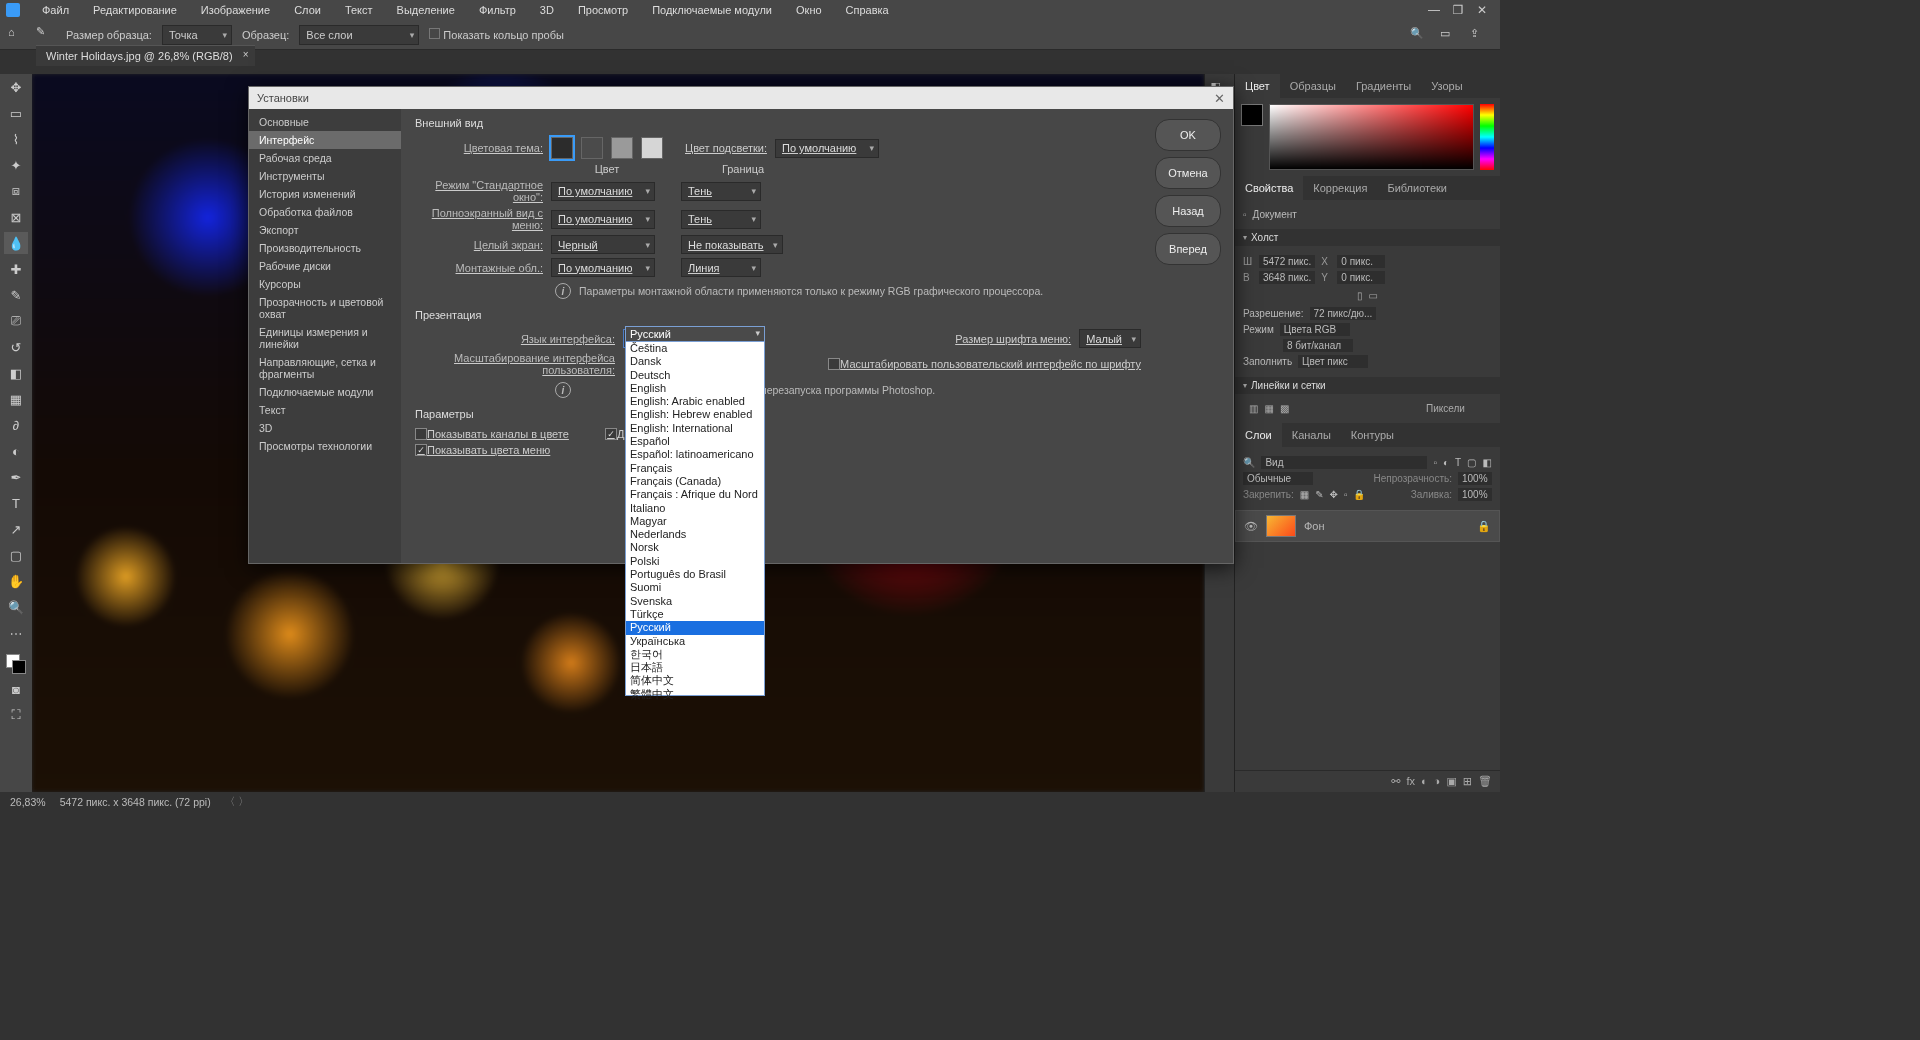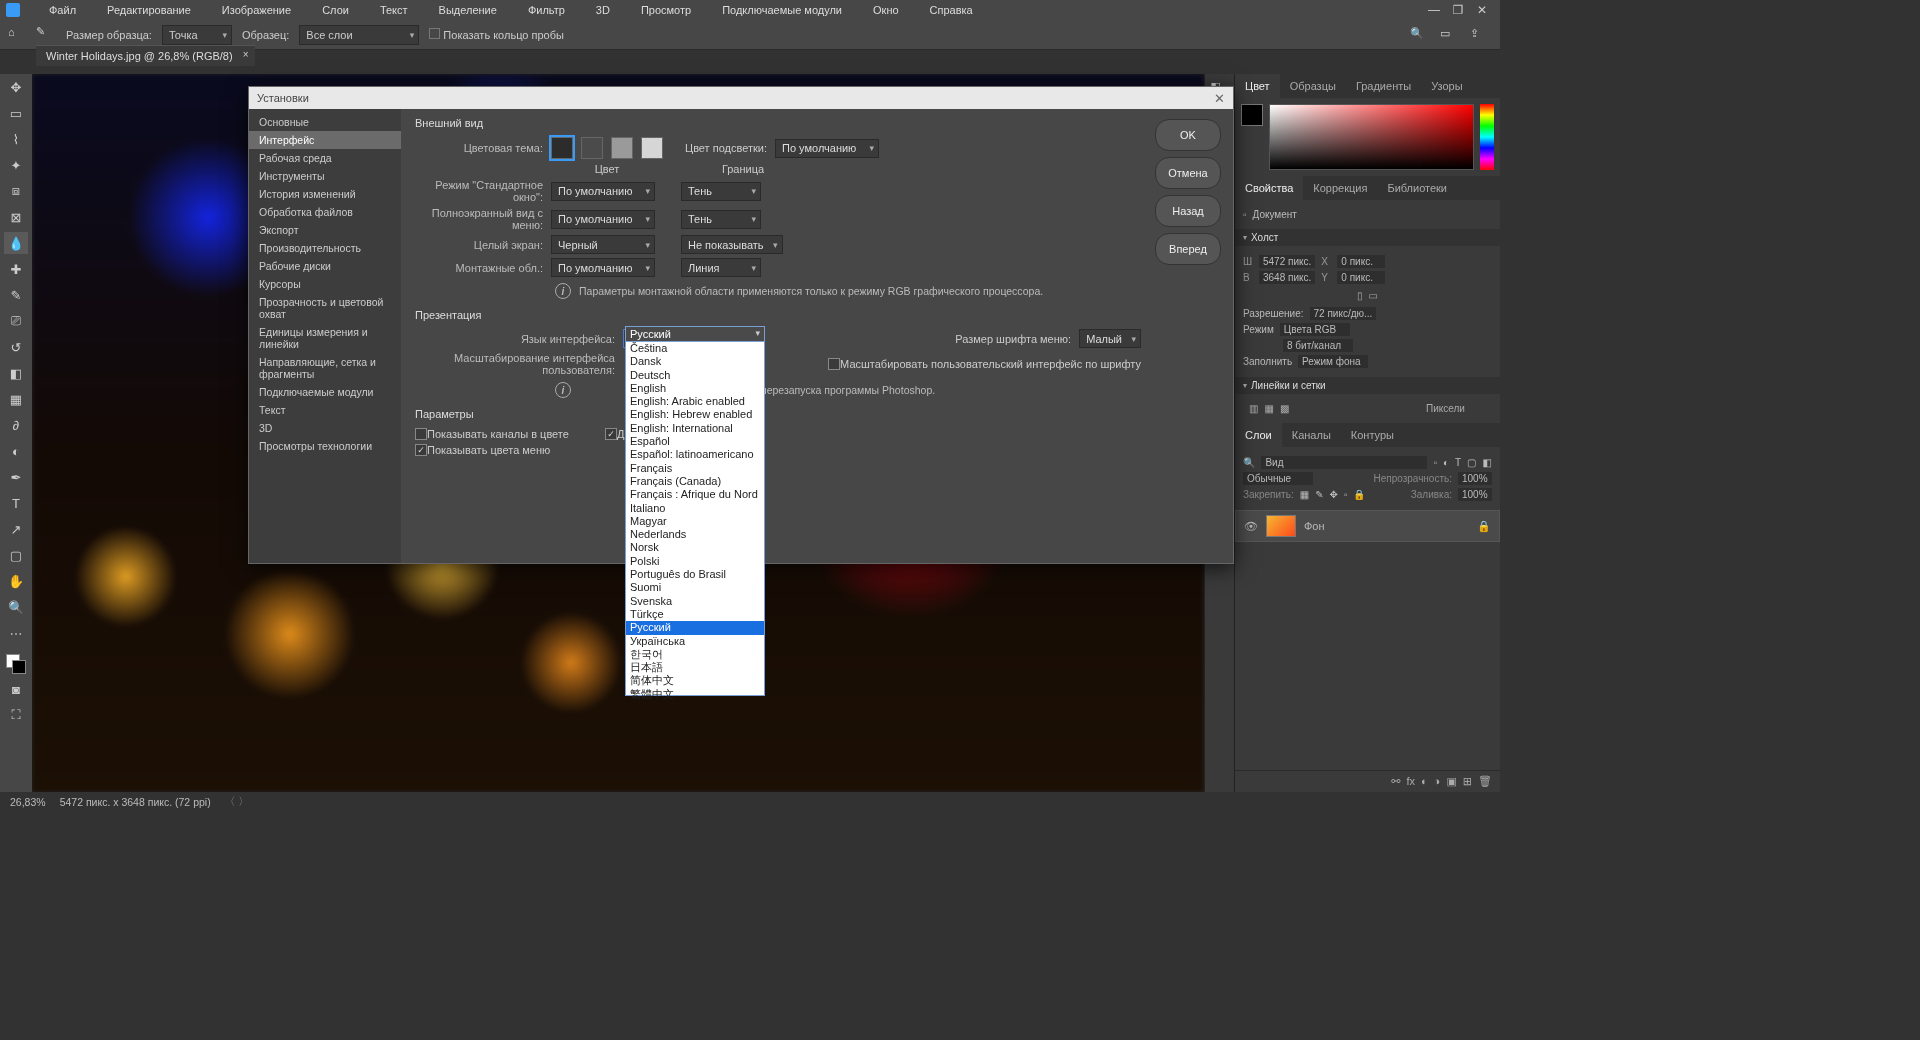--- a/index.html
+++ b/index.html
@@ -1,19 +1,19 @@
 <!DOCTYPE html>
 <html><head>
 <meta charset="utf-8">
 <style>
 * { margin: 0; padding: 0; box-sizing: border-box; font-family: "Segoe UI", Tahoma, sans-serif; user-select: none; }
 body { background: #323232; color: #b8b8b8; font-size: 11px; overflow: hidden; width: 1500px; height: 812px; position: relative; }
 
 
-.menubar { height: 20px; background: #474747; display: flex; align-items: center; padding: 0 6px; gap: 15px; }
+.menubar { height: 20px; background: #474747; display: flex; align-items: center; padding: 0 6px; gap: 8px; }
 .menubar .logo { width: 14px; height: 14px; background: #3a9bf7; border-radius: 2px; margin-right: 6px; }
 .menubar .mi { padding: 2px 8px; color: #ddd; font-size: 11px; cursor: default; }
 .menubar .wctrl { margin-left: auto; display: flex; gap: 8px; padding-right: 4px; }
 .menubar .wctrl span { width: 16px; text-align: center; color: #ccc; font-size: 12px; }
 
 
 .optbar { height: 30px; background: #474747; border-bottom: 1px solid #2a2a2a; display: flex; align-items: center; padding: 0 8px; gap: 10px; font-size: 11px; color: #ccc; }
 .optbar .home { width: 18px; height: 18px; }
 .optbar .tool-ic { width: 20px; height: 20px; }
 .optbar select, .drop { background: #3a3a3a; border: 1px solid #2a2a2a; color: #ccc; font-size: 11px; height: 20px; padding: 0 2px 0 6px; appearance: none; position: relative; }
@@ -78,21 +78,21 @@
 .dialog .titlebar .x { margin-left: auto; color: #666; font-size: 13px; }
 .dialog .dbody { flex: 1; display: flex; }
 .dialog .side { width: 152px; background: #3d3d3d; padding: 4px 0; }
 .dialog .side .si { padding: 3px 10px; font-size: 10.5px; color: #ccc; cursor: default; }
 .dialog .side .si.act { background: #6b6b6b; color: #fff; }
 .dialog .main { flex: 1; padding: 8px 14px; position: relative; font-size: 11px; color: #ccc; }
 .dialog .btns { width: 78px; padding: 10px 12px 0 0; display:flex; flex-direction:column; gap:6px;}
 .dialog .btns button { background:#555; border:1px solid #333; border-radius:14px; color:#eee; font-size:11px; height:32px; width:66px;}
 .dialog fieldset { border:none; margin-bottom:10px;}
 .dialog .grp-label { color:#ddd; font-size:11px; margin-bottom:8px; display:block;}
-.dialog .row{ display:flex; align-items:center; gap:8px; margin:4px 0; font-size:11px;}
+.dialog .row{ display:flex; align-items:center; gap:8px; margin:4px 0; font-size:11px;text-decoration:underline;}
 .dialog .row .lab{ text-align:right; width:128px; color:#bbb;}
 .dialog .sw { width:22px; height:22px; border:1px solid #666;}
 .dialog .sw.sel{ outline:2px solid #3a9bf7;}
 .dialog .ddrop{ background:#3a3a3a; border:1px solid #2a2a2a; color:#ddd; font-size:11px; height:19px; padding:0 18px 0 6px; min-width:104px; display:inline-flex; align-items:center; position:relative;}
 .dialog .ddrop::after{content:"▾"; position:absolute; right:4px; font-size:9px; color:#aaa;}
 .dialog .colhdr{ display:flex; gap:8px; margin:4px 0 2px 140px; font-size:11px; color:#ccc;}
 .dialog .colhdr span{ width:104px; text-align:center;}
 .dialog .info{ display:flex; gap:8px; align-items:center; margin:6px 0 0 140px; font-size:10.5px; color:#bbb;}
 .dialog .info .ic{ width:16px;height:16px; border:1.5px solid #aaa; border-radius:50%; display:flex;align-items:center;justify-content:center; font-weight:bold; font-size:10px; font-style:italic;}
 .dialog .chk{ display:inline-flex; align-items:center; font-size:11px; color:#ccc;}
@@ -246,21 +246,21 @@
       <div class="proprow">
           <span>Режим</span>
           <span class="val" style="min-width:70px">Цвета RGB</span>
         </div>
       <div class="proprow">
           <span style="width:34px"></span>
           <span class="val" style="min-width:70px">8 бит/канал</span>
         </div>
       <div class="proprow">
           <span>Заполнить</span>
-          <span class="val" style="min-width:70px">Режим фона</span>
+          <span class="val" style="min-width:70px">Цвет пикс</span>
         </div>
     </div>
     <div class="sect-h">Линейки и сетки</div>
     <div class="pbody">
       <div class="mini-ic">
           <span>▥</span>
           <span>▦</span>
           <span>▩</span>
         <span class="val" style="margin-left:auto;min-width:60px">Пиксели</span>
         </div>

